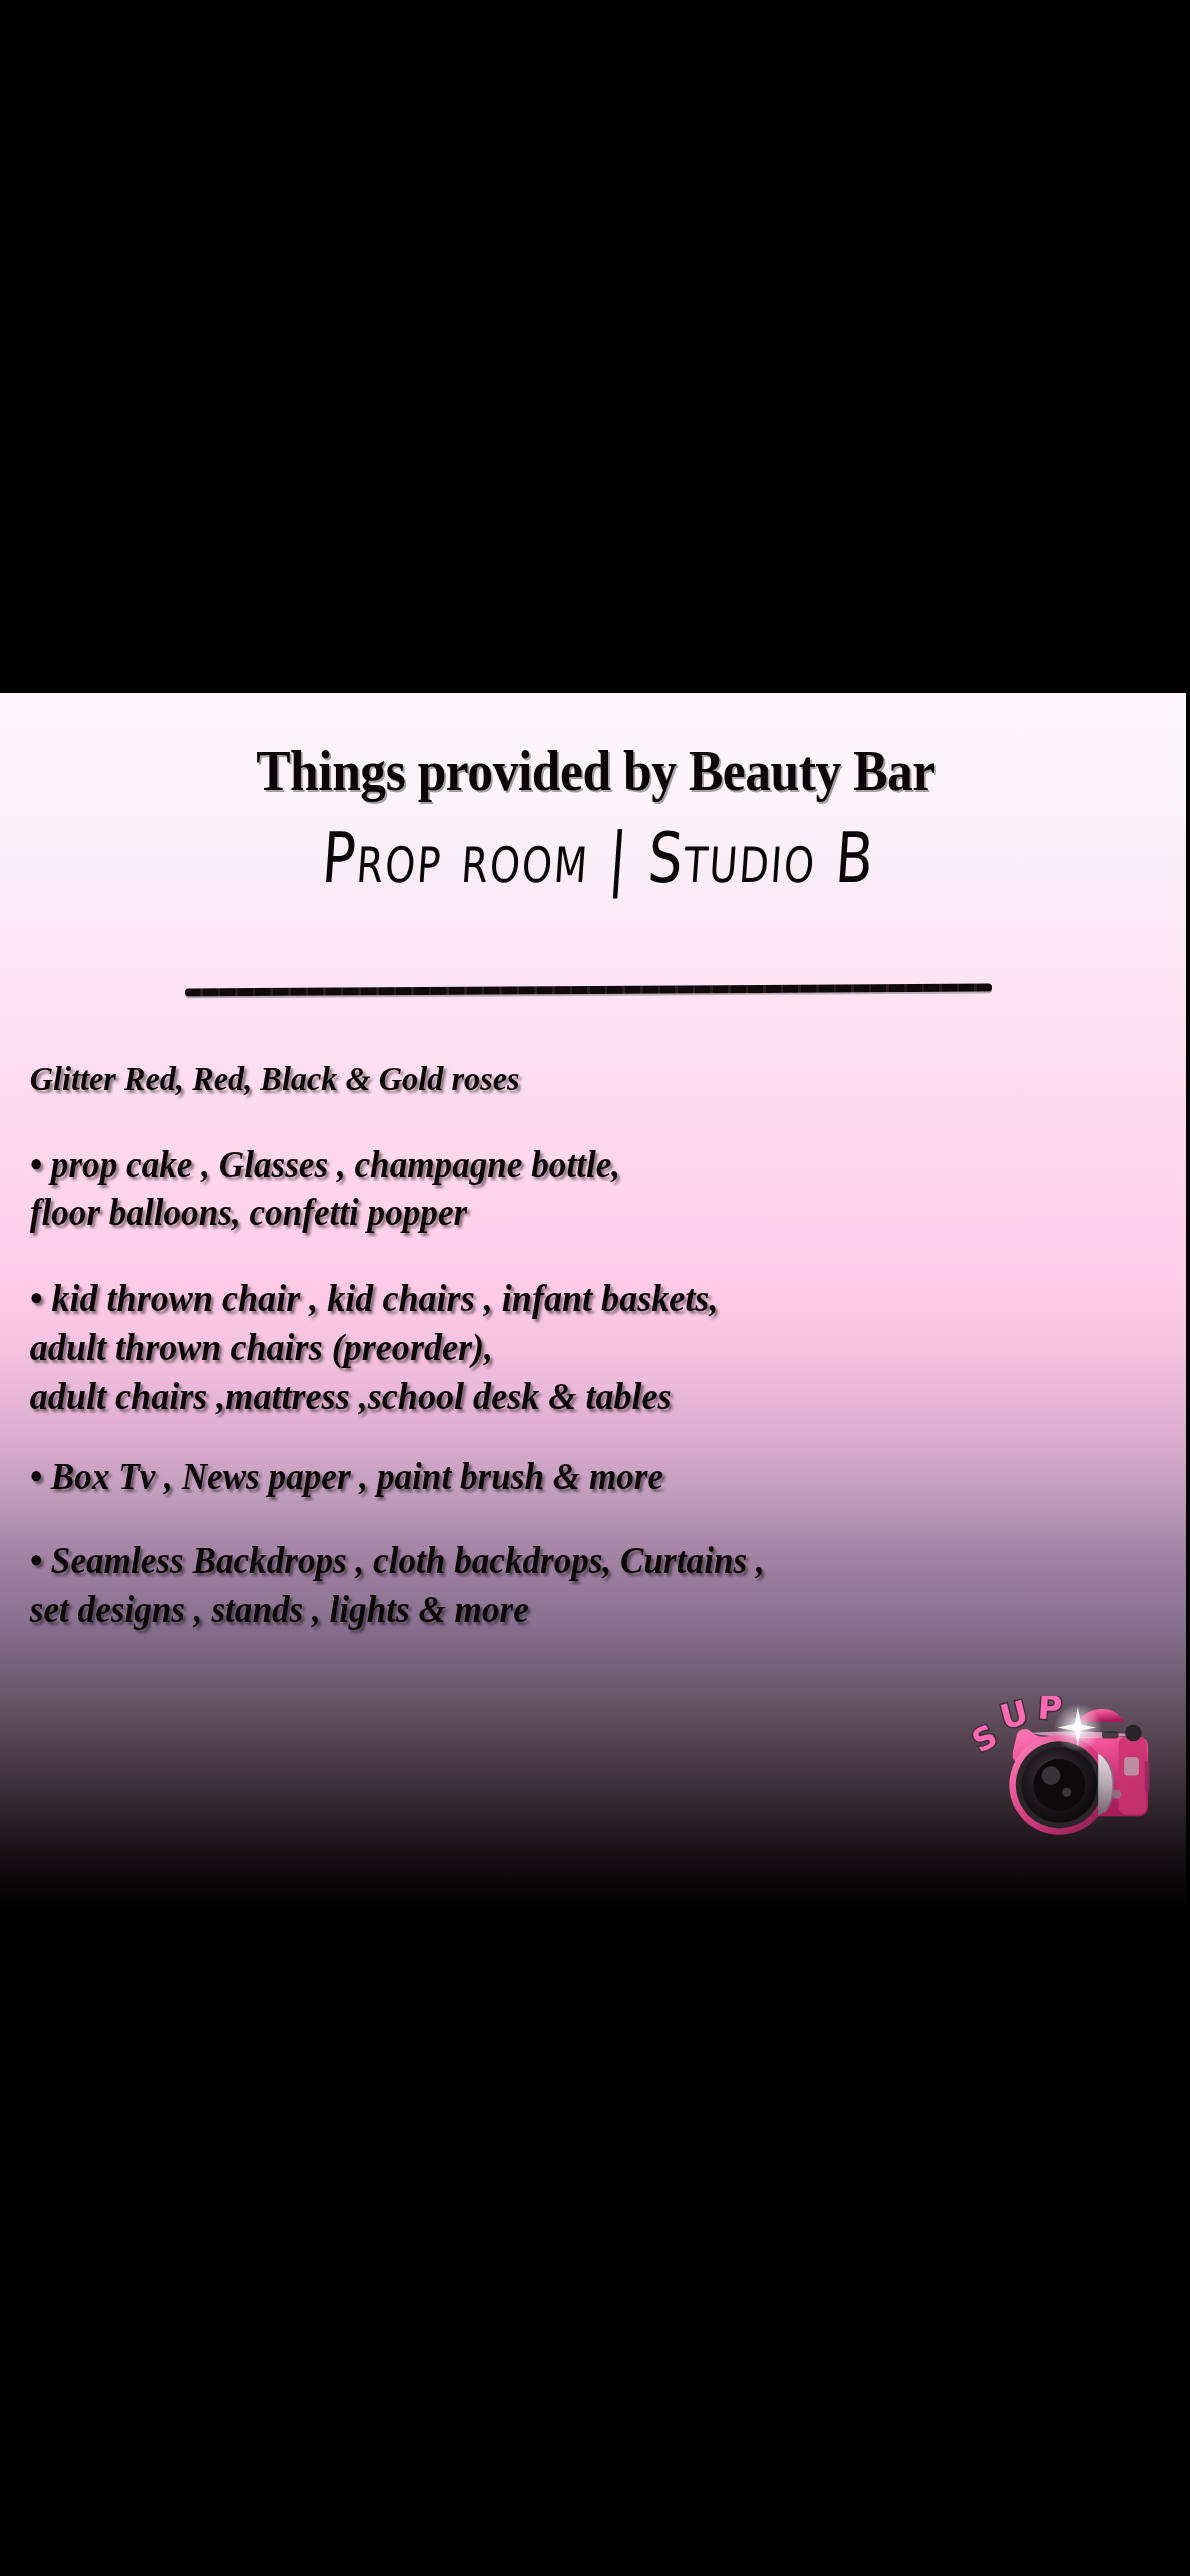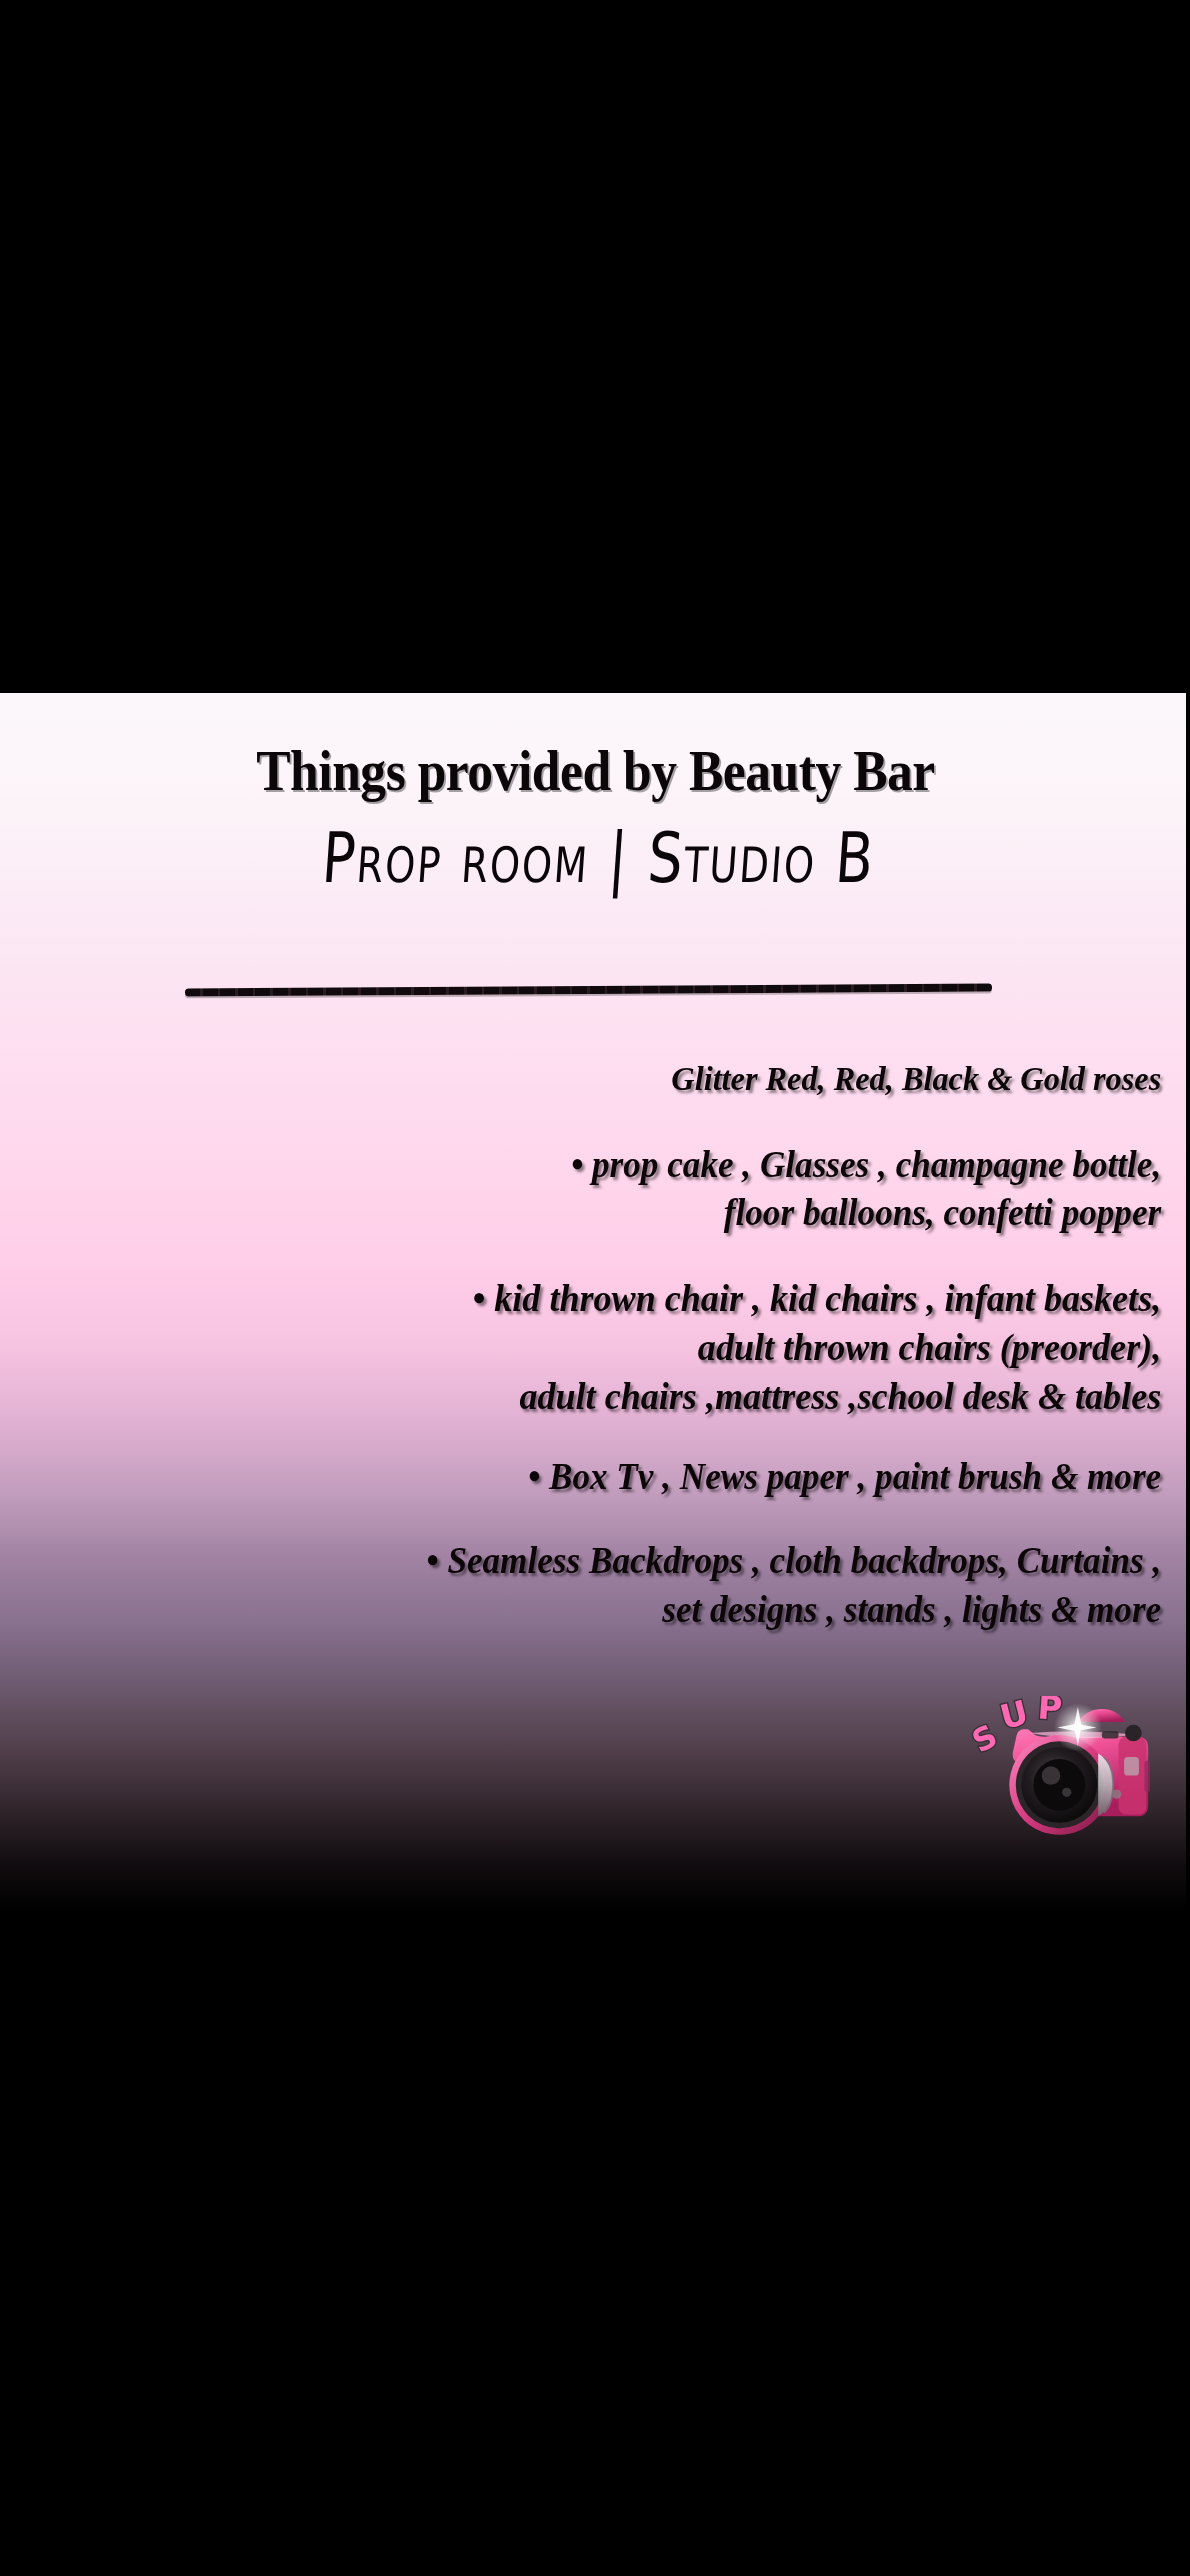--- a/index.html
+++ b/index.html
@@ -114,21 +114,21 @@
     transform: rotate(-0.35deg);
     box-shadow: 0 1.9px 0 rgba(0,0,0,0.25);
   }
 
   
   #list {
     position: absolute;
     left: 0;
     top: 363px;
     width: 1191px;
-    text-align: right;
+    text-align: left;
   }
   .entry {
     font-family: "Liberation Serif", "DejaVu Serif", serif;
     font-weight: bold;
     font-style: italic;
     color: #0d0609;
     text-shadow: 2.8px 2.8px 2.8px rgba(0,0,0,0.45);
     transform: scaleX(0.95);
   }
   .entry .ln { display: block; white-space: nowrap; }

